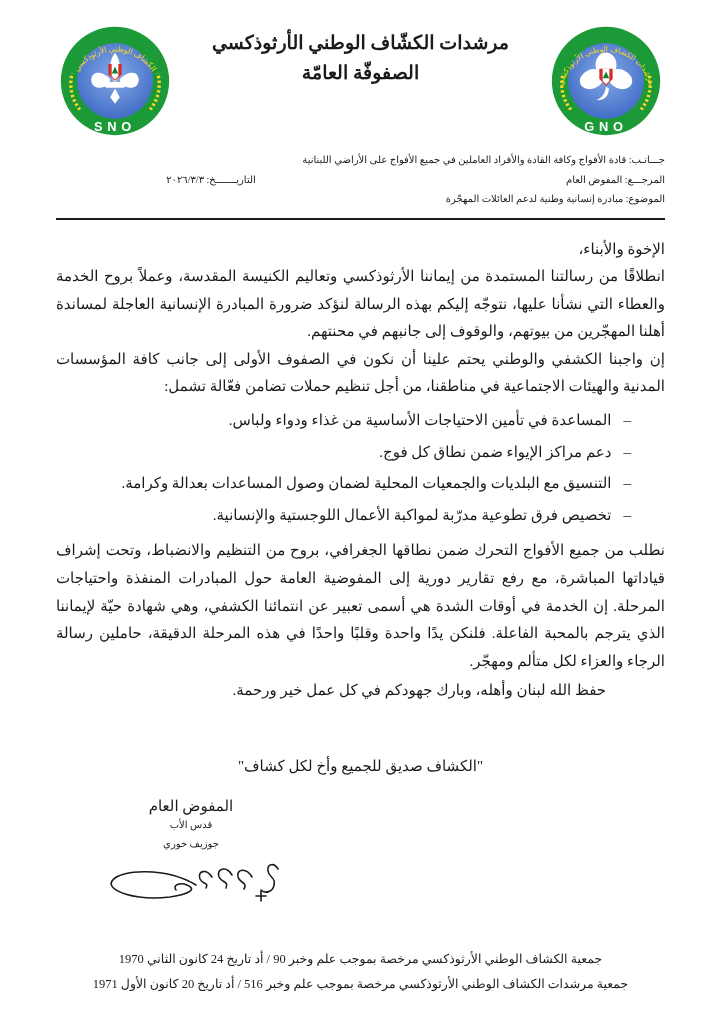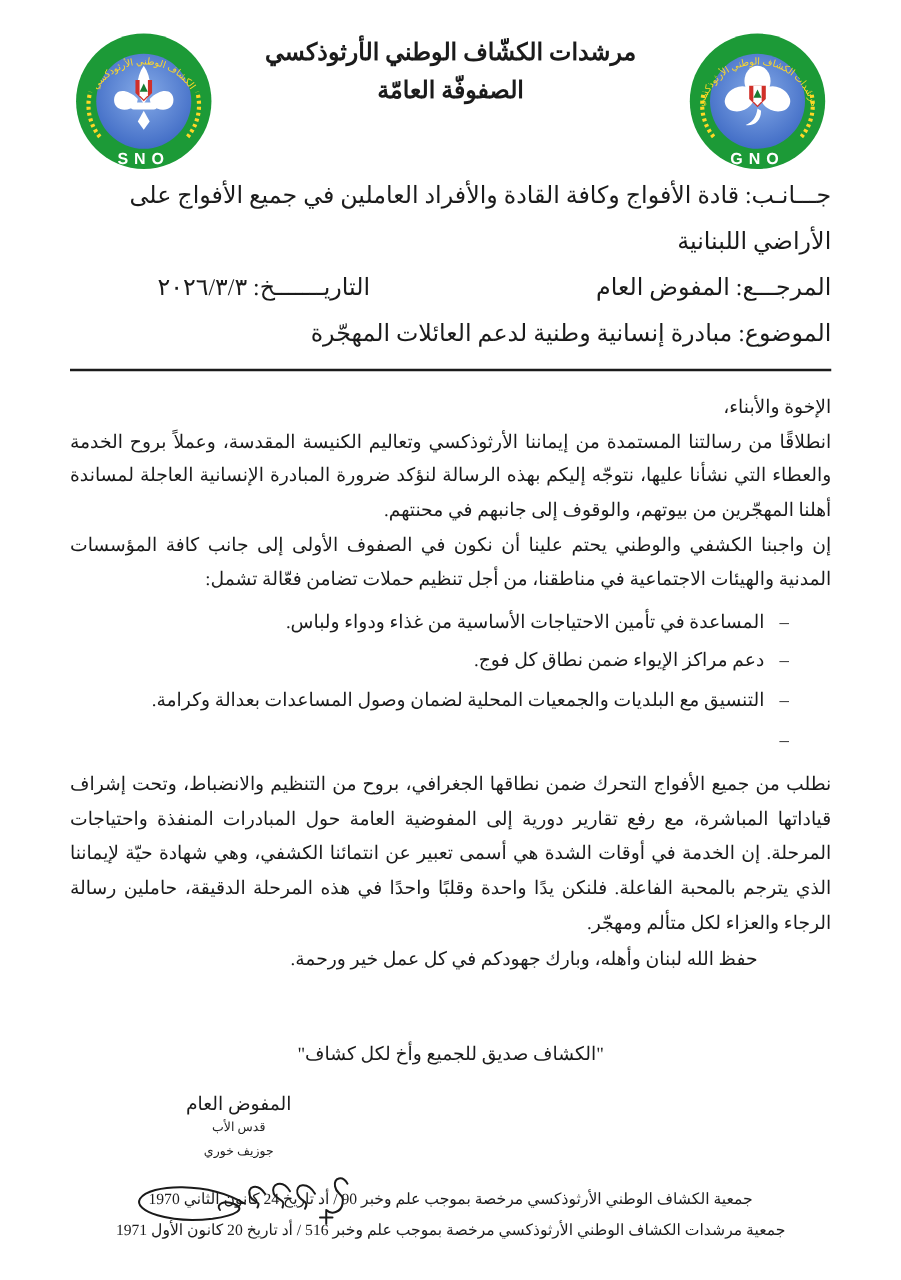--- a/index.html
+++ b/index.html
@@ -16,21 +16,21 @@
   }
   .content { padding:0 56px; }
 
   
   .letterhead { display:flex; align-items:flex-start; justify-content:space-between; padding:24px 58px 0 58px; }
   .logo { width:114px; height:114px; flex:0 0 auto; }
   .title-block { flex:1; text-align:center; padding-top:4px; }
   .title-line { font-size:19px; font-weight:bold; line-height:1.58; letter-spacing:.2px; }
 
   
-  .meta { font-size:19px; line-height:1.95; }
+  .meta { margin-top:12px; font-size:10px; line-height:1.95; }
   .meta-row { display:flex; }
   .meta-right { flex:1; }
   .meta-left { width:310px; text-align:center; }
   .meta-left .cell-inner { display:inline-block; }
   .meta-label { white-space:nowrap; }
   .rule { border:0; border-top:2px solid #1b1b1b; margin-top:9px; }
 
   
   .letter-body { margin-top:16px; font-size:15px; line-height:1.84; }
   .salutation { text-align:right; }
@@ -170,20 +170,21 @@
         <div class="bullet-item">
           <span class="bullet-marker">–</span>
           <span>دعم مراكز الإيواء ضمن نطاق كل فوج.</span>
         </div>
         <div class="bullet-item">
           <span class="bullet-marker">–</span>
           <span>التنسيق مع البلديات والجمعيات المحلية لضمان وصول المساعدات بعدالة وكرامة.</span>
         </div>
         <div class="bullet-item">
           <span class="bullet-marker">–</span>
+          <span>تخصيص فرق تطوعية مدرّبة لمواكبة الأعمال اللوجستية والإنسانية.</span>
         </div>
       </div>
 
       <p class="para">نطلب من جميع الأفواج التحرك ضمن نطاقها الجغرافي، بروح من التنظيم والانضباط، وتحت إشراف قياداتها المباشرة، مع رفع تقارير دورية إلى المفوضية العامة حول المبادرات المنفذة واحتياجات المرحلة. إن الخدمة في أوقات الشدة هي أسمى تعبير عن انتمائنا الكشفي، وهي شهادة حيّة لإيماننا الذي يترجم بالمحبة الفاعلة. فلنكن يدًا واحدة وقلبًا واحدًا في هذه المرحلة الدقيقة، حاملين رسالة الرجاء والعزاء لكل متألم ومهجّر.</p>
       <div class="closing-line">حفظ الله لبنان وأهله، وبارك جهودكم في كل عمل خير ورحمة.</div>
       <div class="motto">"الكشاف صديق للجميع وأخ لكل كشاف"</div>
     </section>
 
     <section class="signature-block">
       <div class="signature-title">المفوض العام</div>

